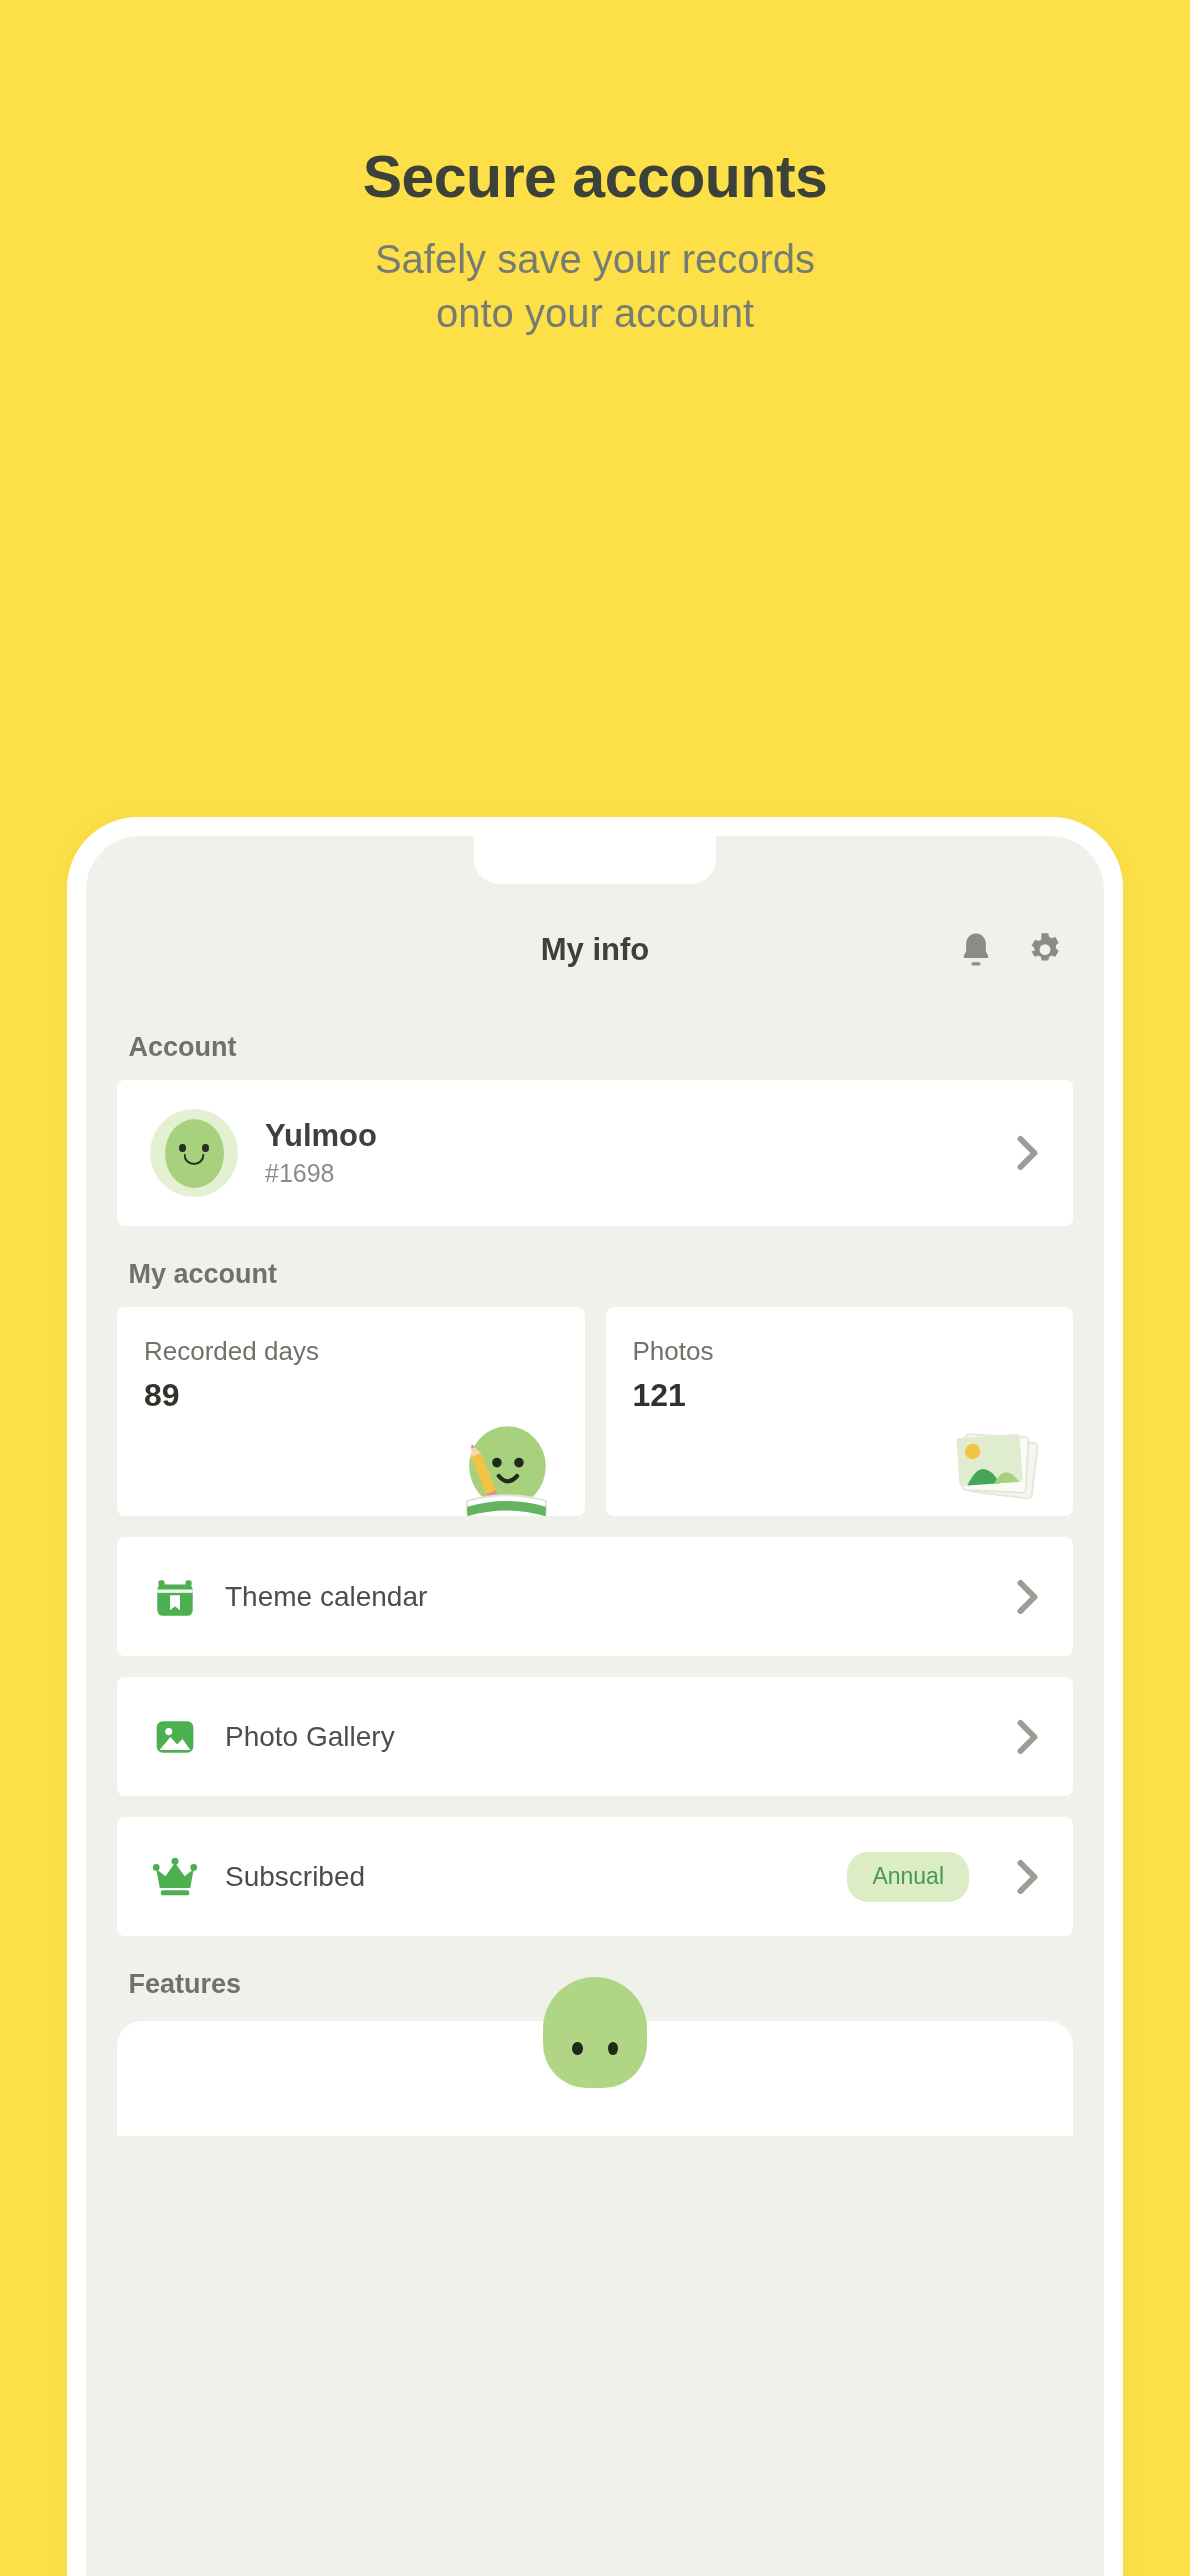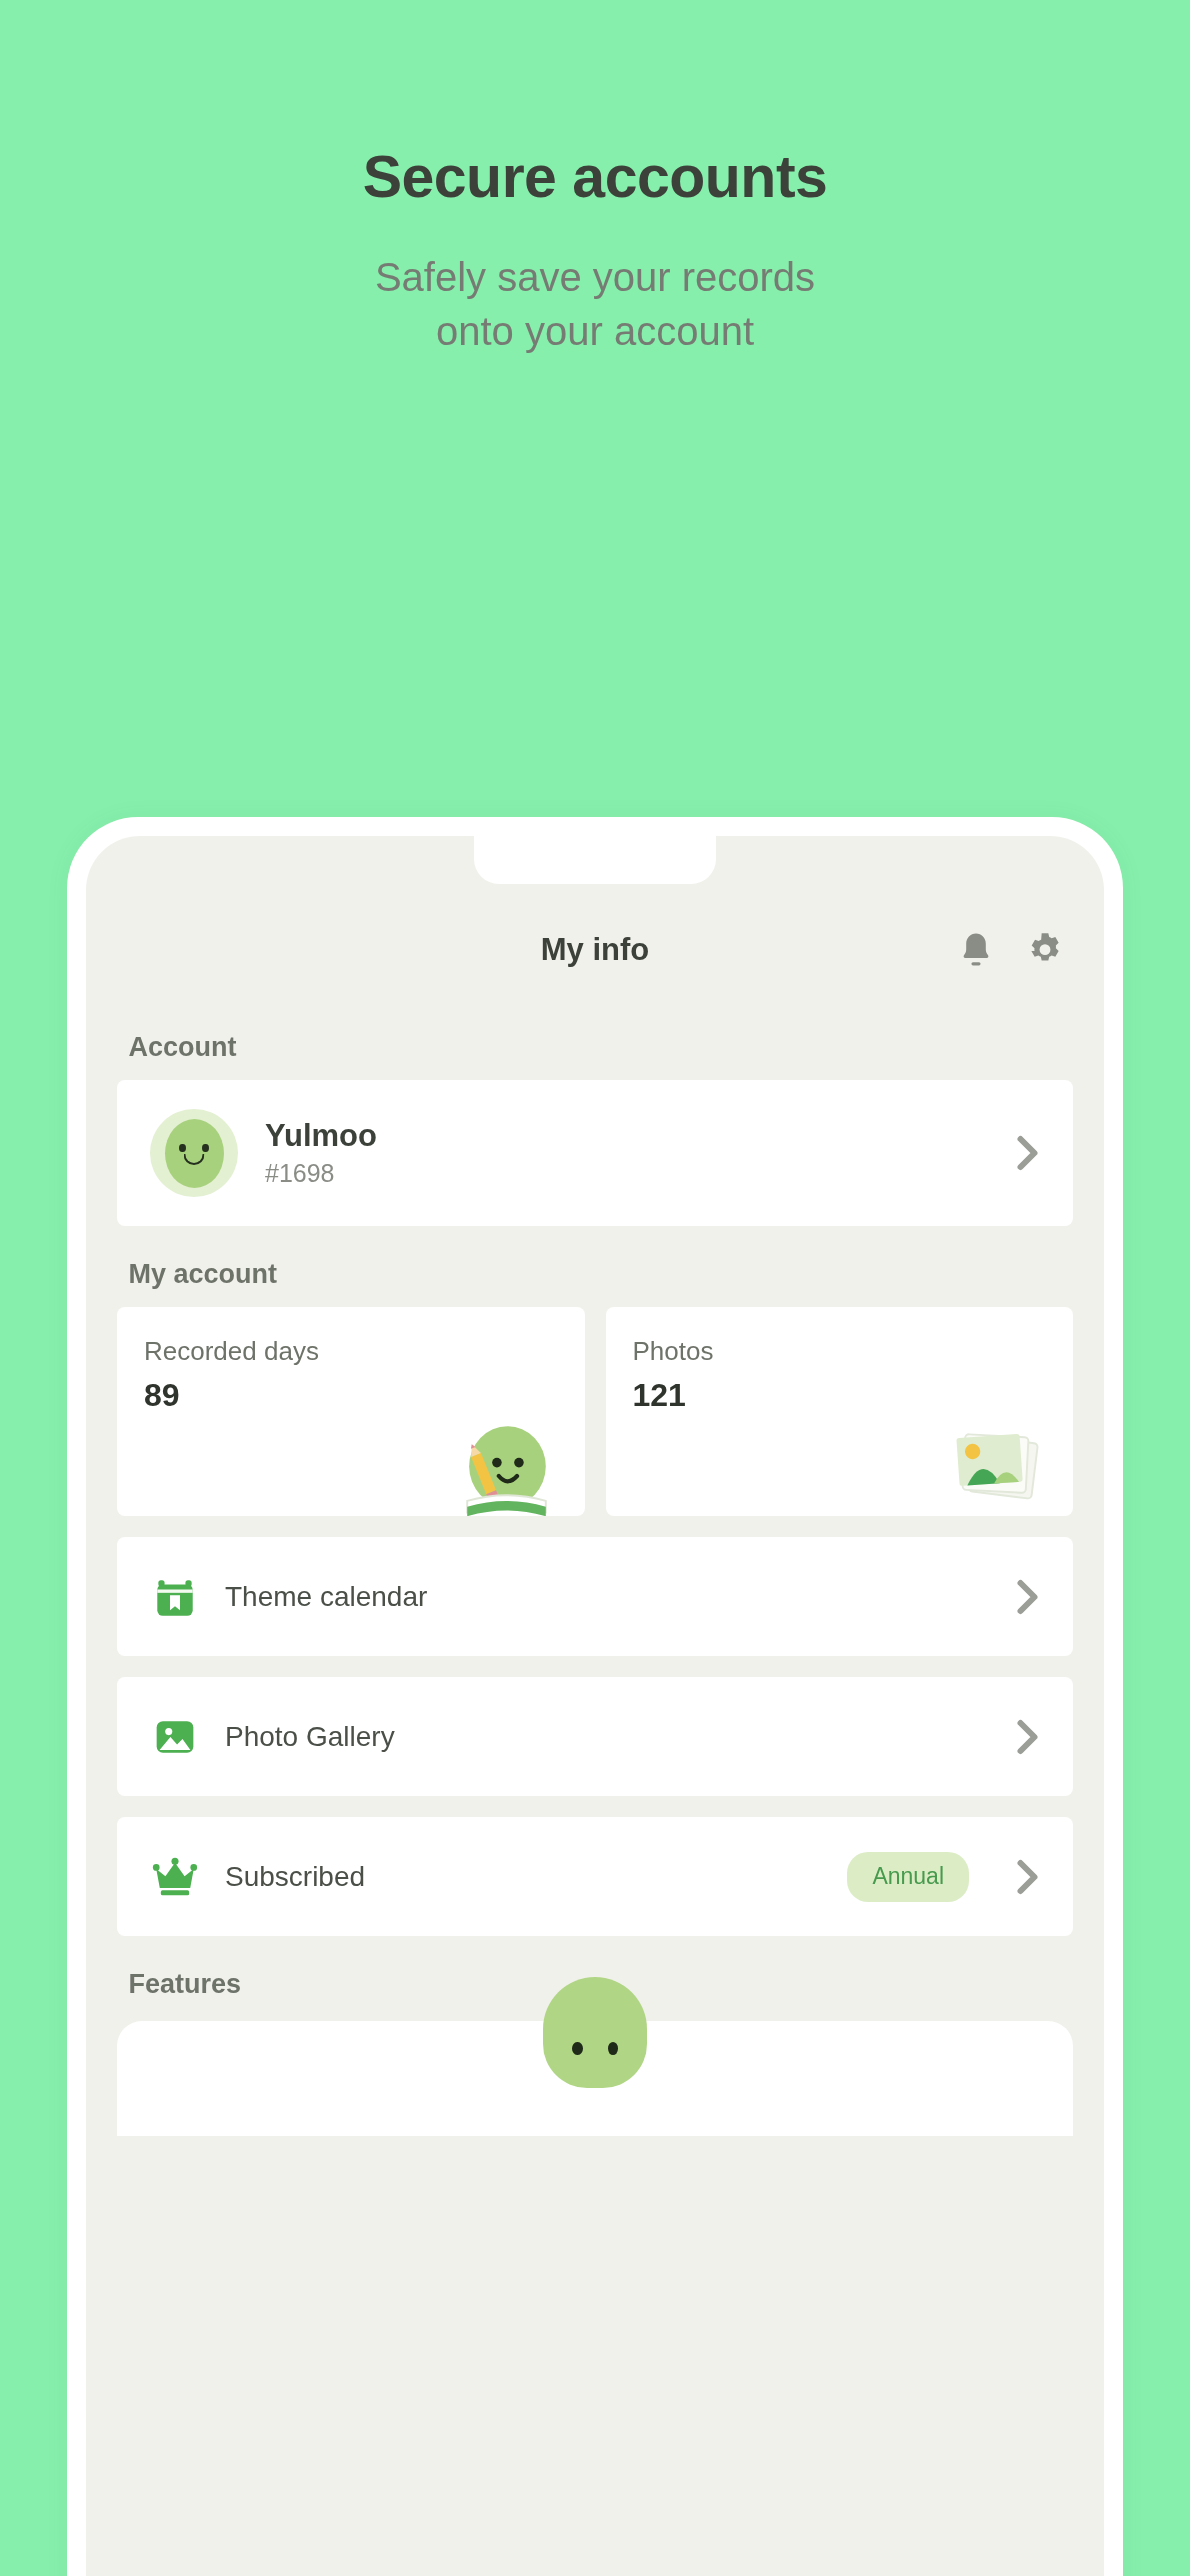--- a/index.html
+++ b/index.html
@@ -2,31 +2,31 @@
 <html><head>
 <meta charset="utf-8">
 <style>
   * { box-sizing: border-box; margin: 0; padding: 0; }
   html, body {
     width: 1190px; height: 2576px;
     background: #f1f4ea;
     font-family: "Liberation Sans", sans-serif;
     overflow: hidden;
   }
-  .page { position: relative; width: 1190px; height: 2576px; background: #86efac; }
+  .page { position: relative; width: 1190px; height: 2576px; background: #fde047; }
 
   
   .promo { position: absolute; left: 0; top: 0; width: 1190px; text-align: center; }
   .promo-title {
     margin-top: 144px;
     font-size: 59px; font-weight: 700; letter-spacing: -0.5px;
     color: #3c423a; line-height: 1.15;
   }
   .promo-sub {
-    margin-top: 38px;
+    margin-top: 20px;
     font-size: 40px; font-weight: 400; color: #767c73; line-height: 1.35;
   }
 
   
   .phone {
     position: absolute; left: 67px; top: 817px;
     width: 1056px; height: 1821px;
     background: #ffffff;
     border-radius: 71px 71px 0 0;
     padding: 19px 19px 0 19px;

